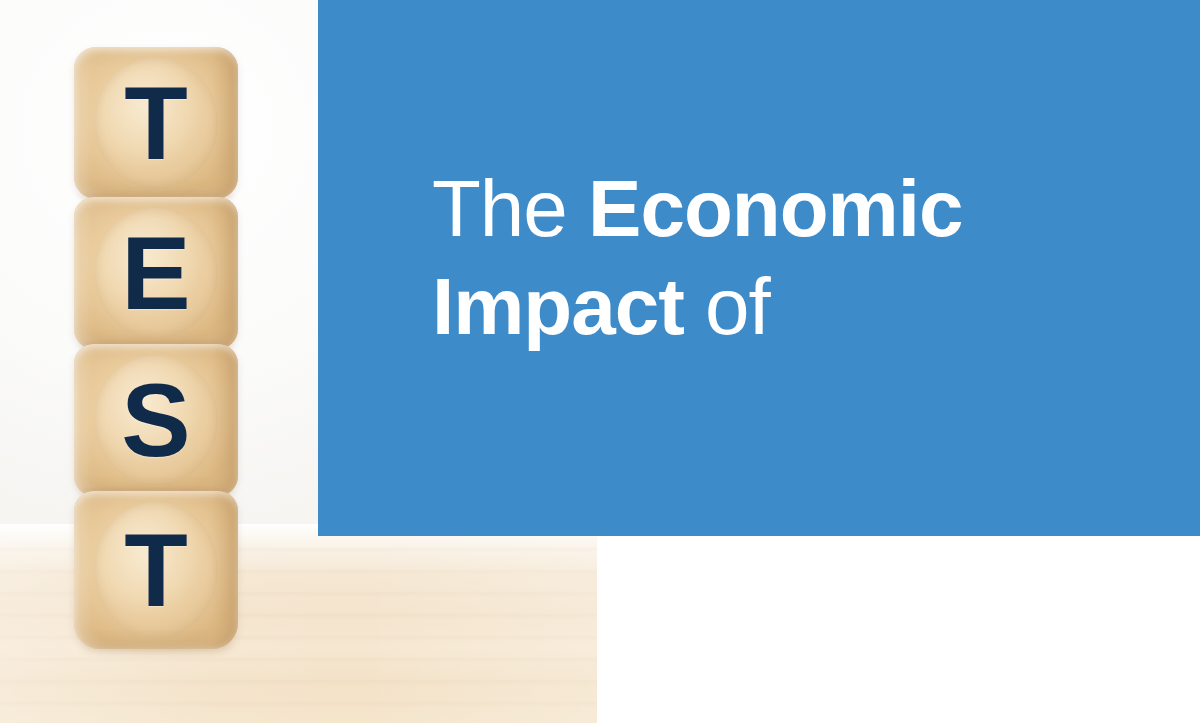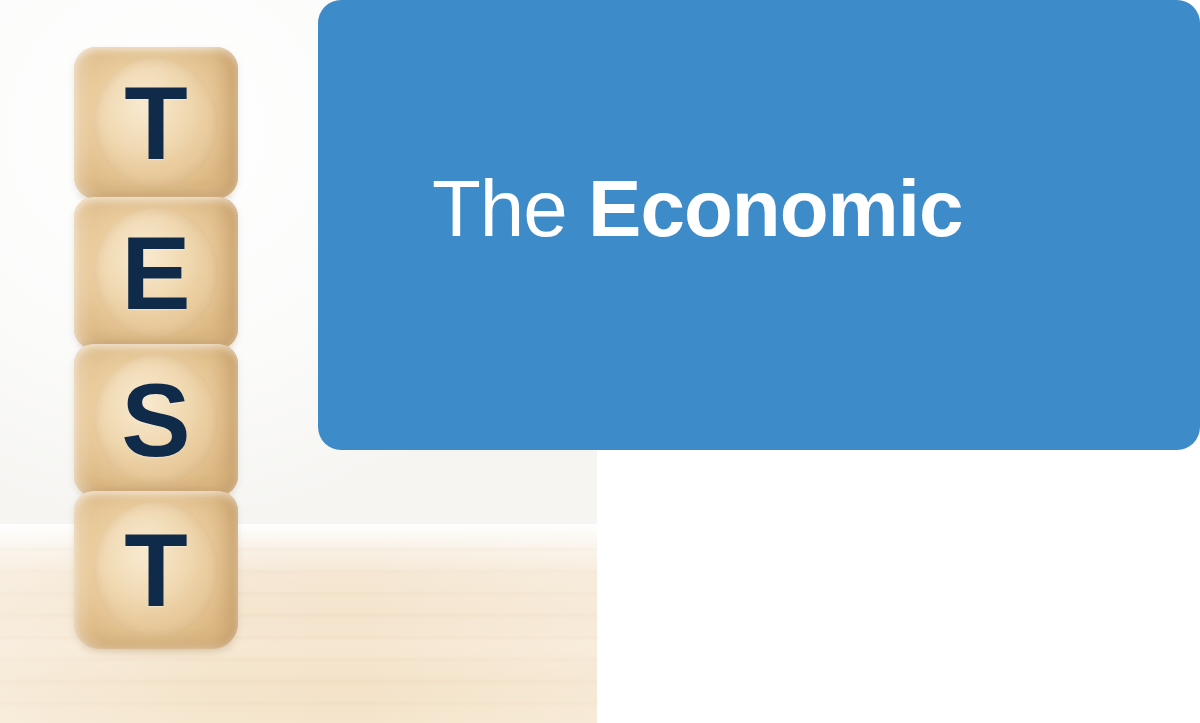--- a/index.html
+++ b/index.html
@@ -175,23 +175,22 @@
     background: rgba(176,140,95,0.30);
     filter: blur(5px);
   }
 
   
   .blue-panel {
     position: absolute;
     left: 318px;
     top: 0;
     width: 882px;
-    height: 450px;
+    height: 536px;
     background: #3e8bca;
-    border-radius: 23px;
   }
 
   .title-block {
     position: absolute;
     left: 114px;   
     top: 160px;
     width: 730px;
   }
   .title-line {
     color: #ffffff;
@@ -249,20 +248,21 @@
       </div>
 
     </div>
   </div>
 
   <div class="blue-panel">
     <div class="title-block">
 
       <div class="title-line"><span class="w-light">The </span><span class="w-bold">Economic</span></div>
 
+      <div class="title-line"><span class="w-bold">Impact </span><span class="w-light">of</span></div>
 
 
     </div>
   </div>
 
   <div class="bottom-white"></div>
 
 </div>
 
 </body></html>

